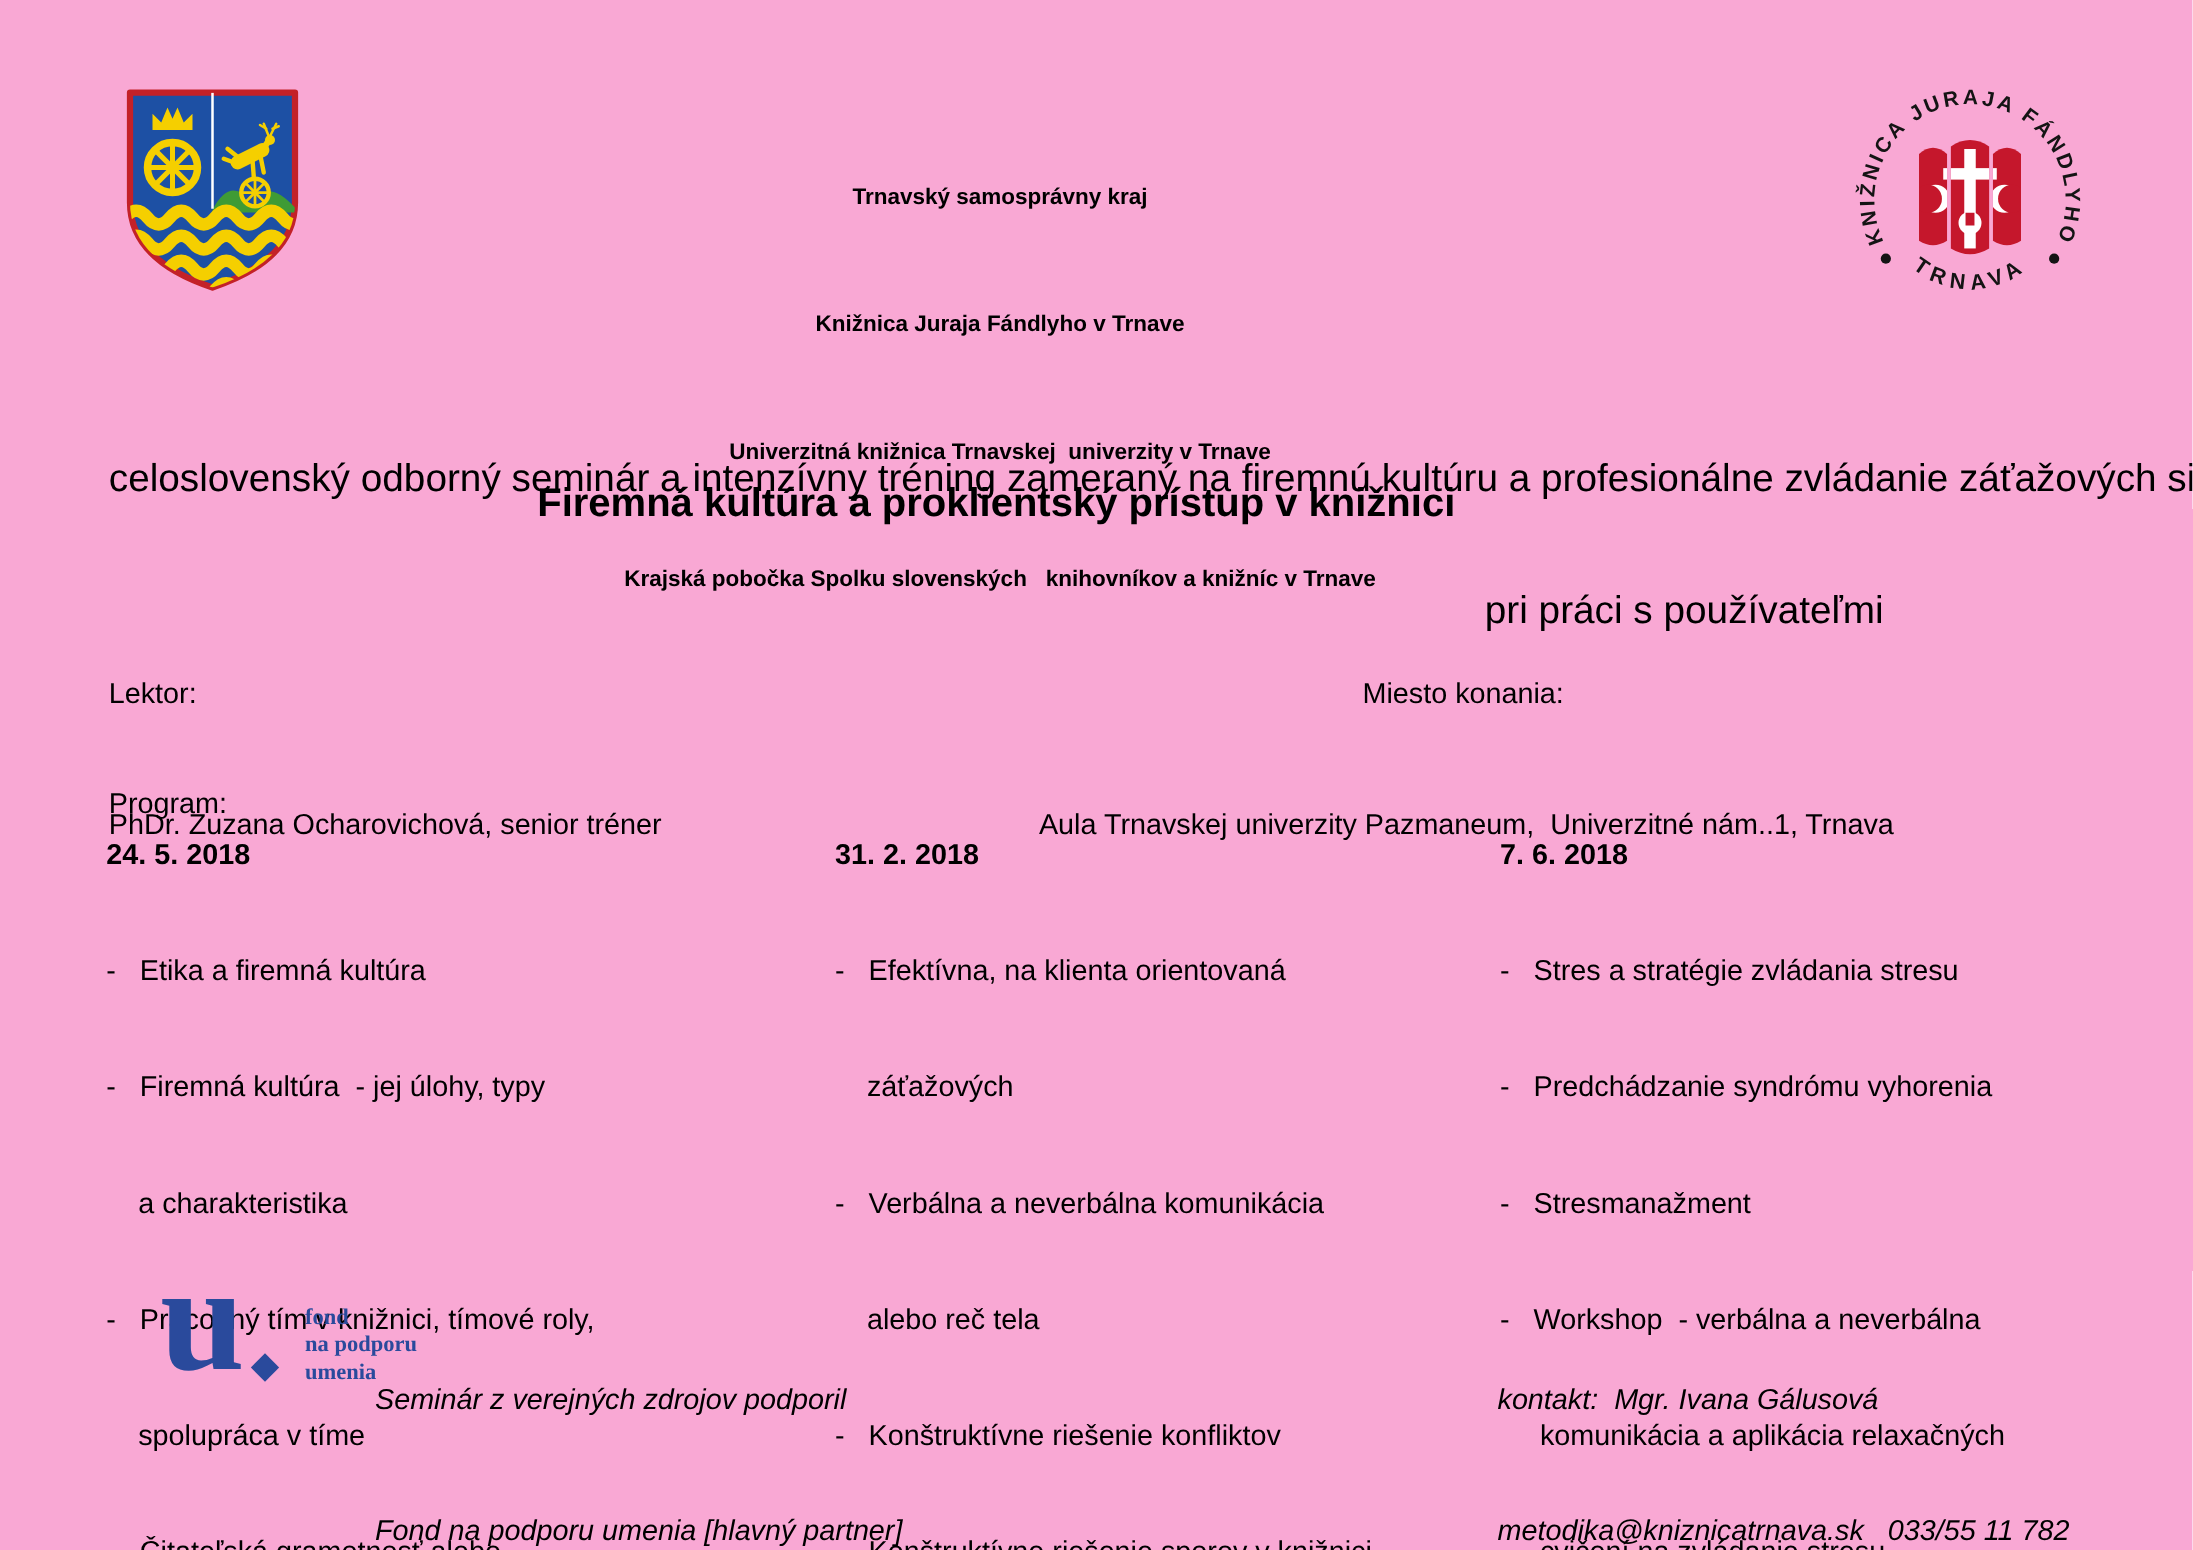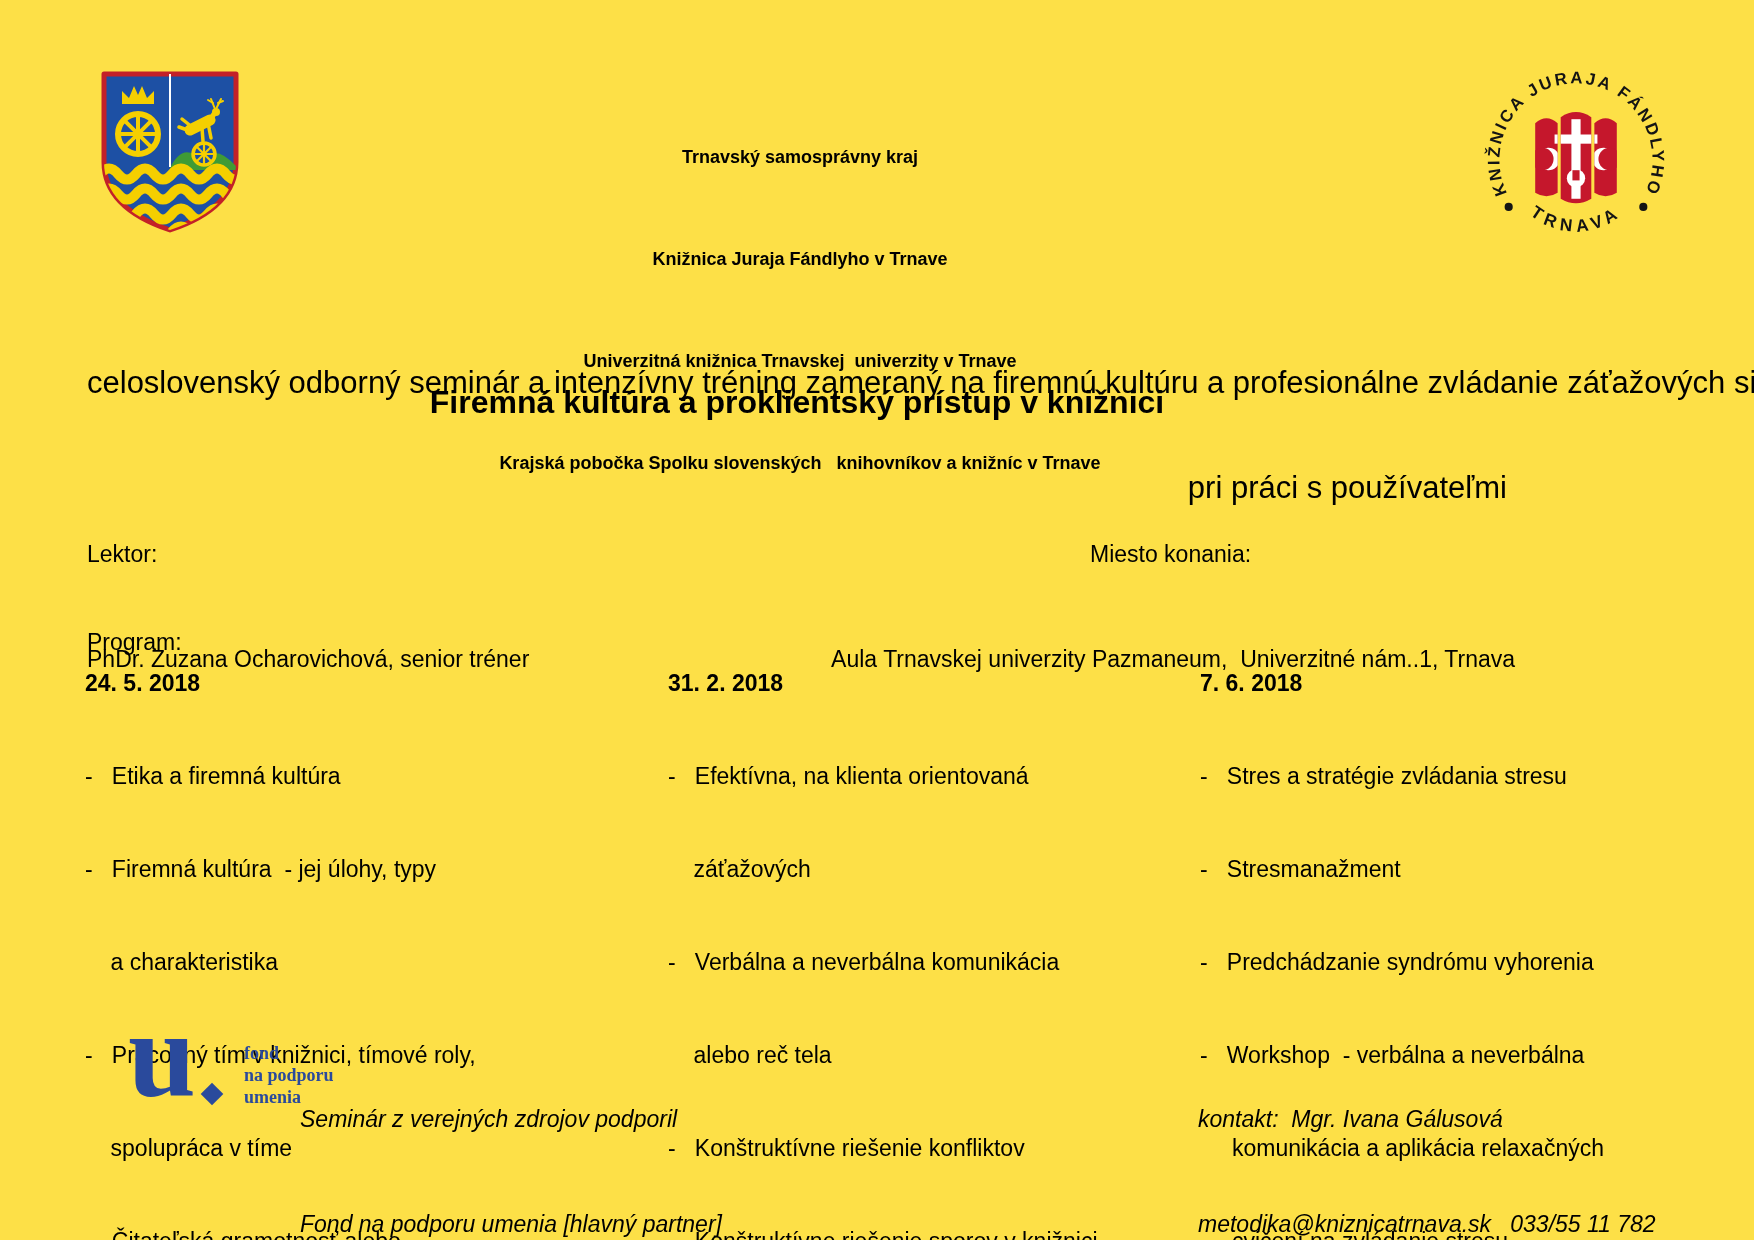--- a/index.html
+++ b/index.html
@@ -1,19 +1,19 @@
 <!DOCTYPE html>
 <html><head>
 <meta charset="utf-8">
 <style>
   html,body{margin:0;padding:0;background:#ffffff;}
   .doc{
     position:relative;
     width:1754px;height:1240px;
-    background:#fde047;
+    background:#f9a8d4;
     font-family:"Liberation Sans", sans-serif;
     color:#000;
     overflow:hidden;
   }
   
   .org-block{
     position:absolute;left:300px;top:72px;width:1000px;
     text-align:center;font-weight:bold;font-size:18px;line-height:34px;
     white-space:pre;
   }
@@ -211,22 +211,22 @@
     <div>    alebo reč tela</div>
     <div>-   Konštruktívne riešenie konfliktov</div>
     <div>-   Konštruktívne riešenie sporov v knižnici</div>
     
     
   </div>
 
   <div class="prog-col c3">
     <div class="prog-date">7. 6. 2018</div>
     <div>-   Stres a stratégie zvládania stresu</div>
+    <div>-   Predchádzanie syndrómu vyhorenia</div>
     <div>-   Stresmanažment</div>
-    <div>-   Predchádzanie syndrómu vyhorenia</div>
     <div>-   Workshop  - verbálna a neverbálna</div>
     <div>     komunikácia a aplikácia relaxačných</div>
     <div>     cvičení na zvládanie stresu</div>
   </div>
 
   <div class="fond-logo">
     <span class="fond-u">u</span>
     <span class="fond-dot"></span>
     <div class="fond-lines">
       <div>fond</div>

